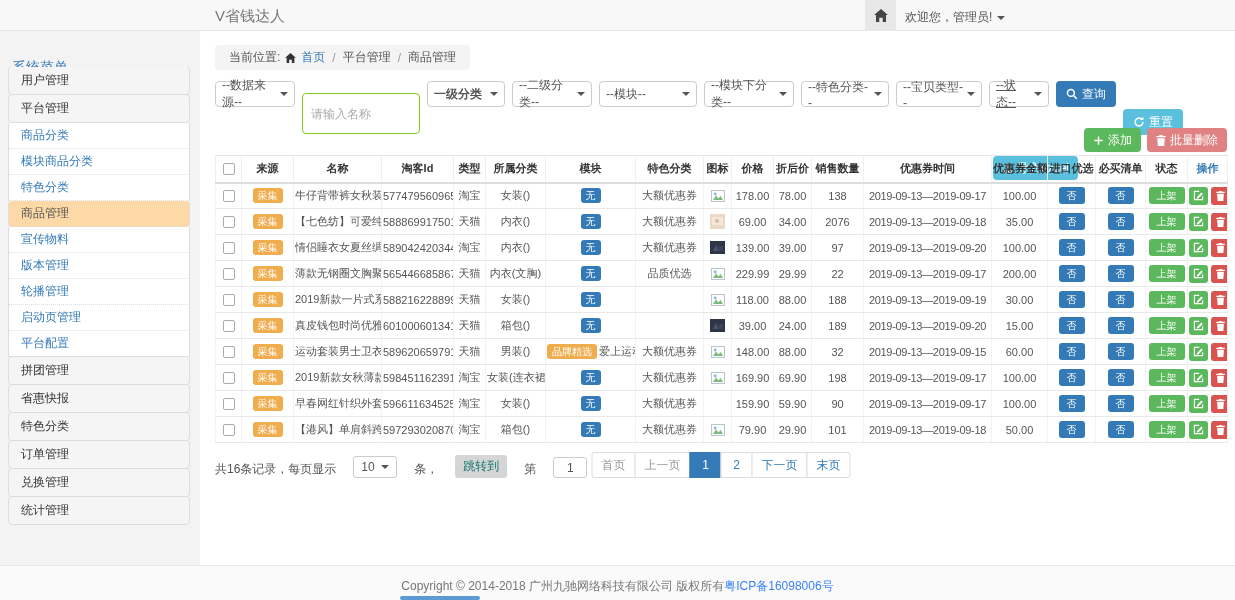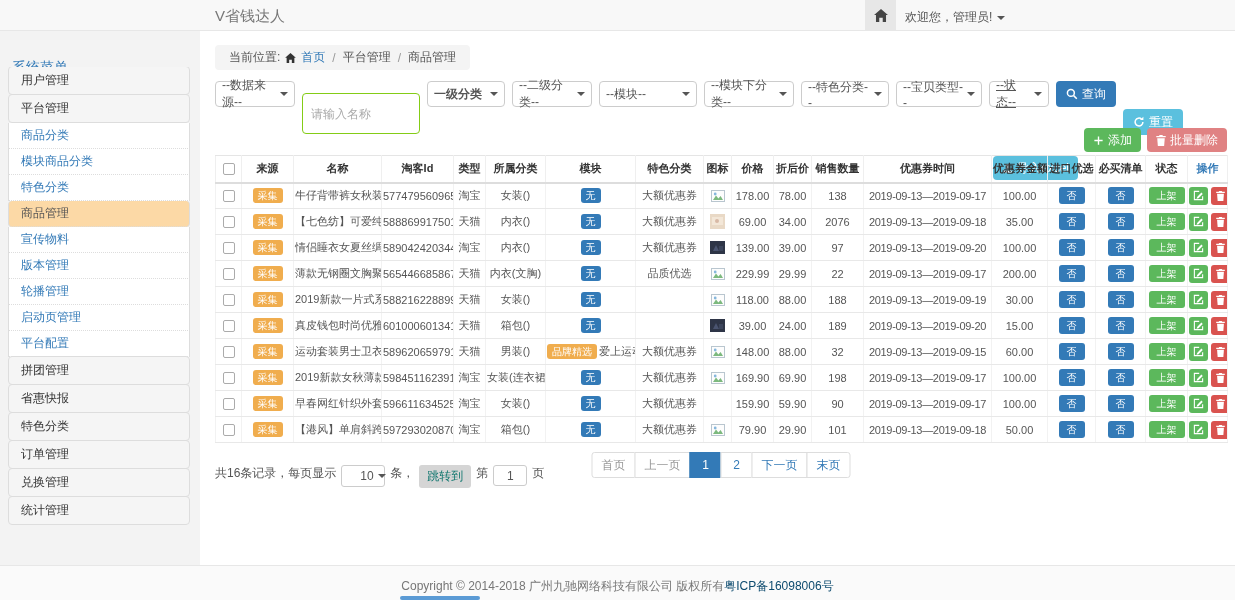--- a/index.html
+++ b/index.html
@@ -57,34 +57,34 @@
   .mtxt{margin-left:2px;color:#555;}
   .mini-btn{display:inline-block;padding:3px 8px;border-radius:3px;background:#337ab7;color:#fff;font-size:10px;line-height:11px;cursor:pointer;}
   .mini-green{background:#5cb85c;}
   .op-btn{display:inline-flex;width:19px;height:18px;align-items:center;justify-content:center;border-radius:3px;cursor:pointer;vertical-align:middle;}
   .op-green{background:#5cb85c;margin-right:3px;}
   .op-red{background:#d9534f;}
   .thumb{display:inline-block;vertical-align:middle;line-height:0;}
 
   
   .pagebar{position:absolute;left:215px;top:452px;width:1012px;height:30px;font-size:12px;color:#555;}
-  .summary{position:absolute;left:0;top:13px;display:flex;align-items:flex-start;gap:5px;}
-  .ppsel{height:22px;width:44px;padding:0 18px;border-radius:3px;}
+  .summary{position:absolute;left:0;top:3px;display:flex;align-items:flex-end;gap:17px;}
+  .ppsel{height:22px;width:44px;padding:0 7px;border-radius:3px;}
   .jumpbtn{display:inline-block;background:#d5d5d5;color:#0f766e;padding:3px 8px;border-radius:3px;cursor:pointer;}
   .jumpinput{width:34px;height:21px;border:1px solid #ccc;border-radius:3px;text-align:center;font-size:12px;color:#555;outline:none;}
   .pager{position:absolute;left:50%;transform:translateX(-50%);top:0;display:flex;}
   .pg{min-width:32px;padding:0 9px;height:26px;line-height:24px;text-align:center;border:1px solid #ddd;margin-left:-1px;background:#fff;color:#337ab7;font-size:12px;cursor:pointer;text-decoration:none;}
   .pg:first-child{border-radius:3px 0 0 3px;margin-left:0;}
   .pg:last-child{border-radius:0 3px 3px 0;}
   .pg.disabled{color:#999;}
   .pg.active{background:#337ab7;border-color:#337ab7;color:#fff;}
 
   
   .footer{position:absolute;left:0;top:565px;width:1235px;height:35px;background:#fafafa;border-top:1px solid #e7e7e7;text-align:center;font-size:12px;color:#777;padding-top:12px;}
-  .footer a{color:#0c4a6e;text-decoration:none;cursor:pointer;}
+  .footer a{color:#3b82f6;text-decoration:none;cursor:pointer;}
   .hthumb{position:absolute;left:400px;top:596px;width:80px;height:4px;background:#5b9bd5;border-radius:2px;}
 </style>
 </head>
 <body>
 
 <div class="topbar">
   <span class="brand">V省钱达人</span>
   <div class="homebox">
     <span class="thumb"><svg width="14" height="13" viewBox="0 0 16 15">
           <path fill="#444" d="M8 0l8 7h-2.2v8H10v-5H6v5H2.2V7H0z"></path>

